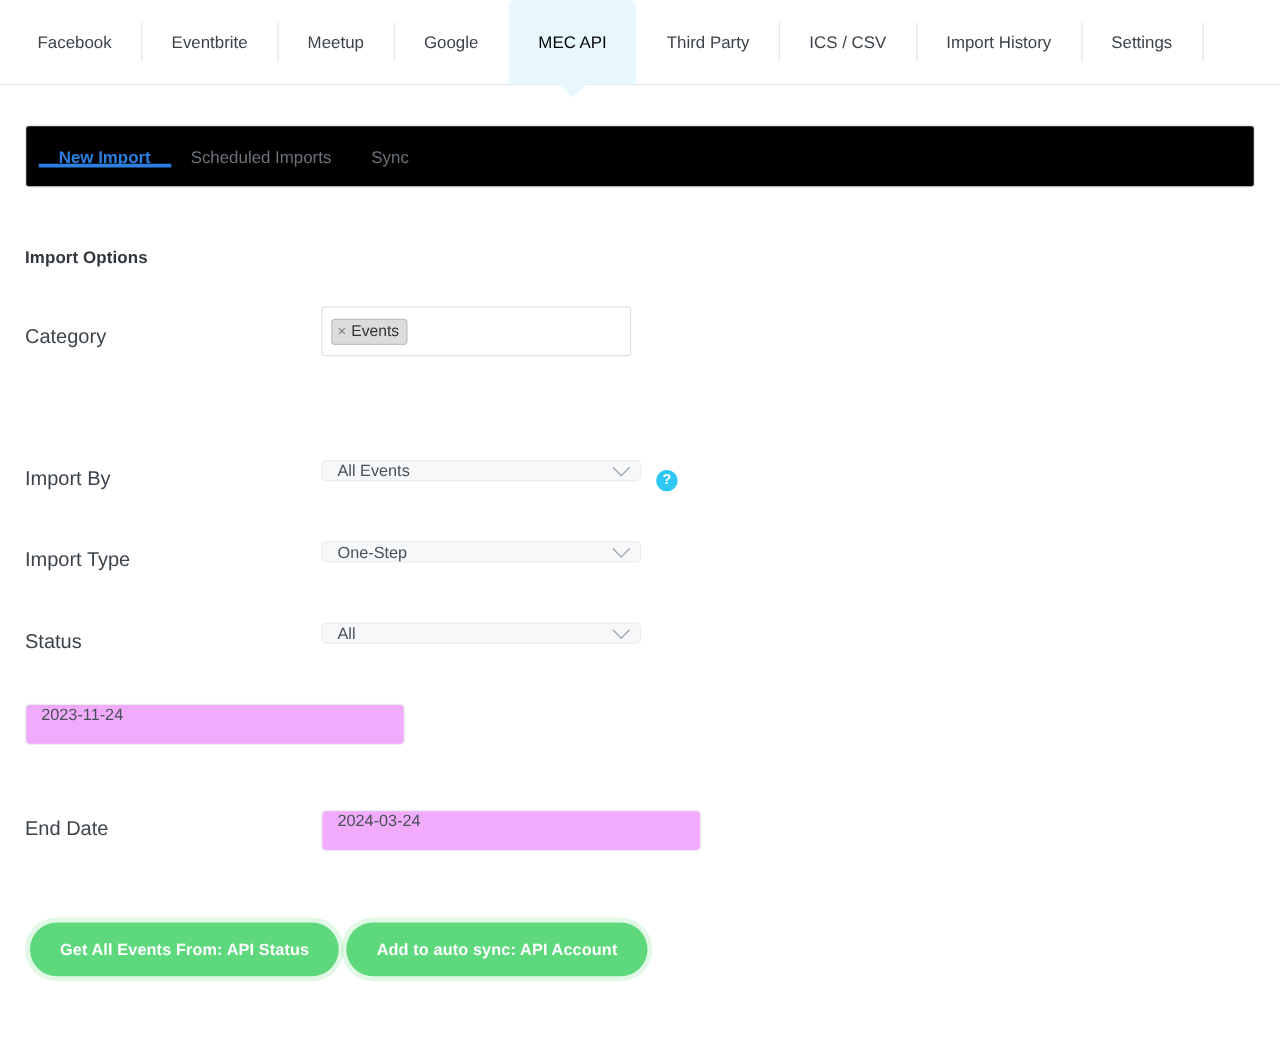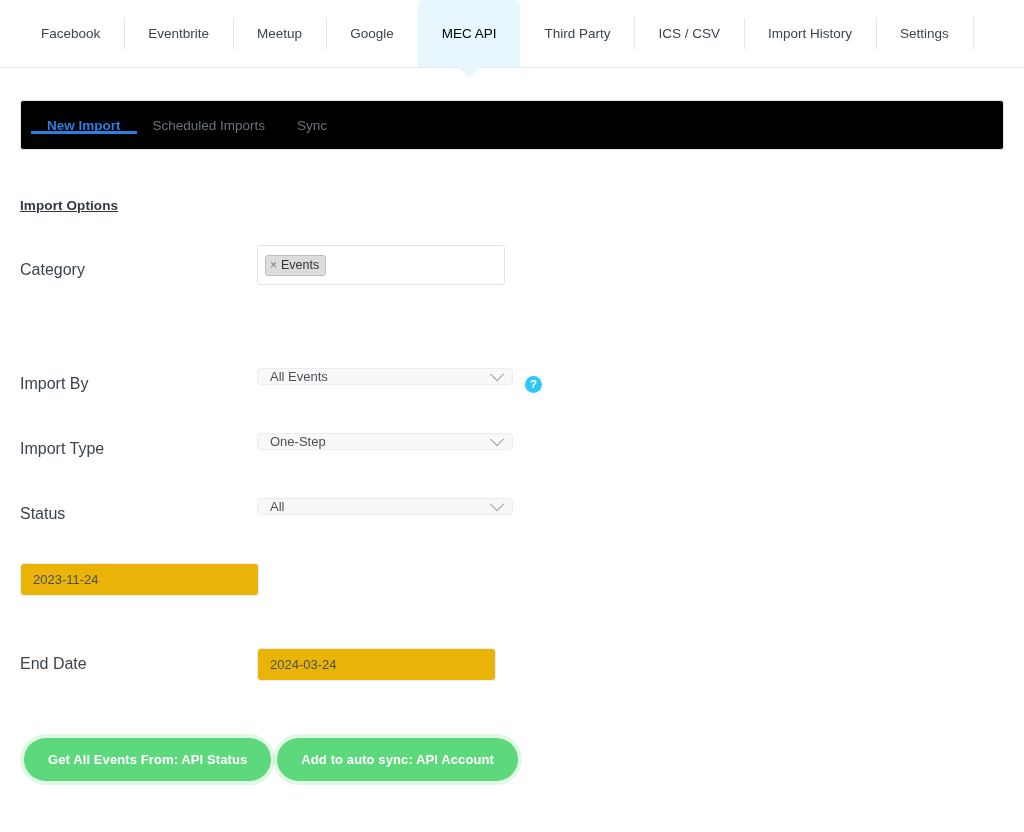--- a/index.html
+++ b/index.html
@@ -21,21 +21,21 @@
     position: relative;
     height: 68px;
     border-bottom: 1px solid #e6e8ea;
     box-sizing: border-box;
     background: #ffffff;
   }
   .topnav-inner {
     display: flex;
     align-items: stretch;
     height: 100%;
-    padding-left: 17px;
+    padding-left: 6px;
   }
   .nav-item {
     display: flex;
     align-items: center;
     justify-content: center;
     padding: 0 24px;
     font-size: 13.5px;
     color: #3c434a;
     position: relative;
     box-sizing: border-box;
@@ -116,21 +116,20 @@
   .form-wrap {
     padding: 0 20px;
   }
   .section-title {
     font-size: 13.5px;
     font-weight: bold;
     color: #31373d;
     margin-top: 48px;
     margin-bottom: 0;
     letter-spacing: 0.1px;
-    text-decoration: underline;
   }
 
   .row {
     display: flex;
     align-items: flex-start;
     position: relative;
   }
   .row-label {
     width: 237px;
     flex: none;
@@ -221,28 +220,27 @@
     align-items: center;
     justify-content: center;
     margin-left: 12px;
     margin-top: 8px;
     cursor: pointer;
     line-height: 1;
     font-family: "Liberation Sans", sans-serif;
   }
 
   .textfield {
-    width: 239px;
+    width: 304px;
     height: 33px;
-    background: #eab308;
+    background: #f0abfc;
     border: 1px solid #eaecee;
     border-radius: 4px;
     box-sizing: border-box;
     display: flex;
-    align-items: center;
     padding: 0 12px;
     font-size: 13px;
     color: #4a5056;
     cursor: text;
   }
 
   
   .btn-row {
     margin-top: 57px;
     display: flex;

